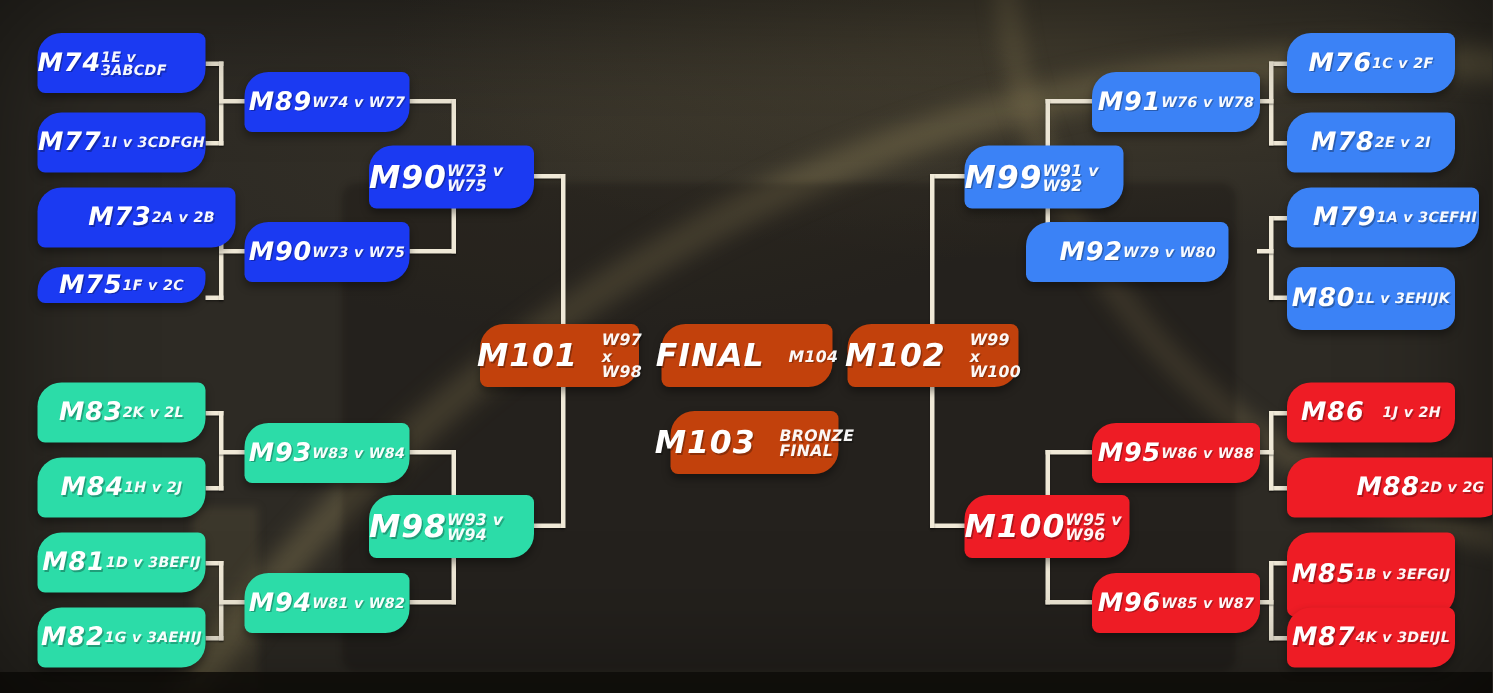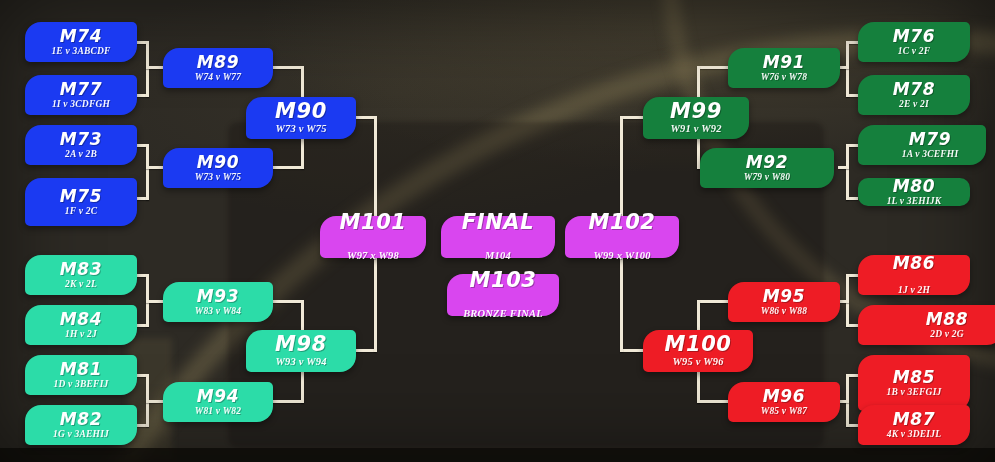--- a/index.html
+++ b/index.html
@@ -23,33 +23,33 @@
     background:rgba(10,9,6,.25);border-radius:10px;filter:blur(2px);}
   .side-band{position:absolute;left:128px;top:338px;width:44px;height:124px;
     background:rgba(128,114,78,.18);filter:blur(3px);}
   .bottom-strip{position:absolute;left:0;right:0;bottom:0;height:14px;
     background:rgba(18,15,11,.85);}
   .vignette{position:absolute;inset:0;box-shadow:inset 0 0 90px rgba(0,0,0,.55);pointer-events:none;}
   
   .seg{position:absolute;background:#f0e9d7;box-shadow:0 1px 1px rgba(0,0,0,.35);}
   
   .match{position:absolute;border-radius:16px 5px 16px 5px;color:#fff;
-    display:flex;flex-direction:column;justify-content:center;align-items:center;
+    display:flex;justify-content:center;align-items:center;
     box-shadow:0 3px 6px rgba(0,0,0,.38);z-index:3;}
   .match .t{font-weight:bold;font-style:italic;font-size:17px;line-height:1;
     letter-spacing:.6px;text-shadow:1px 1px 0 rgba(0,0,0,.28);}
   .match .s{font-weight:bold;font-style:italic;font-size:9.5px;line-height:1;
-    margin-top:2px;letter-spacing:.2px;opacity:.96;text-shadow:1px 1px 0 rgba(0,0,0,.25);font-family:Liberation Serif, serif;}
+    margin-top:2px;letter-spacing:.2px;opacity:.96;text-shadow:1px 1px 0 rgba(0,0,0,.25);}
   .match.big .t{font-size:21px;}
   .match.big .s{font-size:10.5px;}
   .c-blue{background:#1b3af2;}
   .c-teal{background:#2cdca8;}
-  .c-green{background:#15803d;}
+  .c-green{background:#3b82f6;}
   .c-red{background:#ee1c25;}
-  .c-gold{background:#d946ef;gap:16px;}
+  .c-gold{background:#c2410c;gap:16px;}
 </style>
 </head>
 <body>
 
 <div id="stage">
   <div class="bg-wash"></div>
   <div class="arc arc1"></div>
   <div class="arc arc2"></div>
   <div class="dark-panel"></div>
   <div class="side-band"></div>
@@ -114,25 +114,25 @@
     </div>
   <div id="boxes">
       <div class="match c-blue" style="left: 25px; top: 22px; width: 112px; height: 40px;">
         <div class="t">M74</div>
         <div class="s">1E v 3ABCDF</div>
       </div>
       <div class="match c-blue" style="left: 25px; top: 75px; width: 112px; height: 40px;">
         <div class="t">M77</div>
         <div class="s">1I v 3CDFGH</div>
       </div>
-      <div class="match c-blue" style="left: 25px; top: 125px; width: 112px; height: 40px;">
+      <div class="match c-blue" style="left: 25px; top: 125px; width: 112px; height: 40px; padding-left: 20px;">
         <div class="t">M73</div>
         <div class="s">2A v 2B</div>
       </div>
-      <div class="match c-blue" style="left: 25px; top: 178px; width: 112px; height: 48px;">
+      <div class="match c-blue" style="left: 25px; top: 178px; width: 112px; height: 24px;">
         <div class="t">M75</div>
         <div class="s">1F v 2C</div>
       </div>
       <div class="match c-blue" style="left: 163px; top: 48px; width: 110px; height: 40px;">
         <div class="t">M89</div>
         <div class="s">W74 v W77</div>
       </div>
       <div class="match c-blue" style="left: 163px; top: 148px; width: 110px; height: 40px;">
         <div class="t">M90</div>
         <div class="s">W73 v W75</div>
@@ -190,29 +190,29 @@
         <div class="s">1C v 2F</div>
       </div>
       <div class="match c-green" style="left: 858px; top: 75px; width: 112px; height: 40px;">
         <div class="t">M78</div>
         <div class="s">2E v 2I</div>
       </div>
       <div class="match c-green" style="left: 858px; top: 125px; width: 112px; height: 40px; padding-left: 16px;">
         <div class="t">M79</div>
         <div class="s">1A v 3CEFHI</div>
       </div>
-      <div class="match c-green" style="left: 858px; top: 178px; width: 112px; height: 28px; border-radius: 10px;">
+      <div class="match c-green" style="left: 858px; top: 178px; width: 112px; height: 42px; border-radius: 10px;">
         <div class="t">M80</div>
         <div class="s">1L v 3EHIJK</div>
       </div>
       <div class="match c-green" style="left: 728px; top: 48px; width: 112px; height: 40px;">
         <div class="t">M91</div>
         <div class="s">W76 v W78</div>
       </div>
-      <div class="match c-green" style="left: 700px; top: 148px; width: 134px; height: 40px;">
+      <div class="match c-green" style="left: 684px; top: 148px; width: 121px; height: 40px; padding-left: 14px;">
         <div class="t">M92</div>
         <div class="s">W79 v W80</div>
       </div>
       <div class="match c-green big" style="left: 643px; top: 97px; width: 106px; height: 42px;">
         <div class="t">M99</div>
         <div class="s">W91 v W92</div>
       </div>
       <div class="match c-red" style="left: 858px; top: 255px; width: 112px; height: 40px; gap: 12px;">
         <div class="t">M86</div>
         <div class="s">1J v 2H</div>

